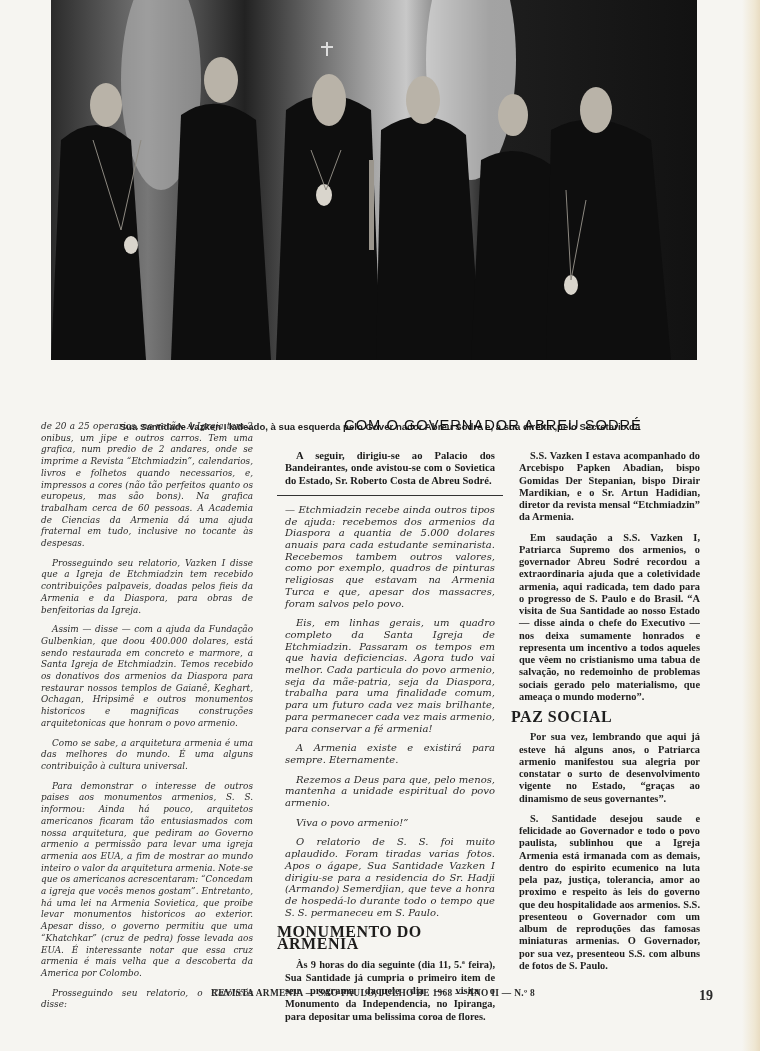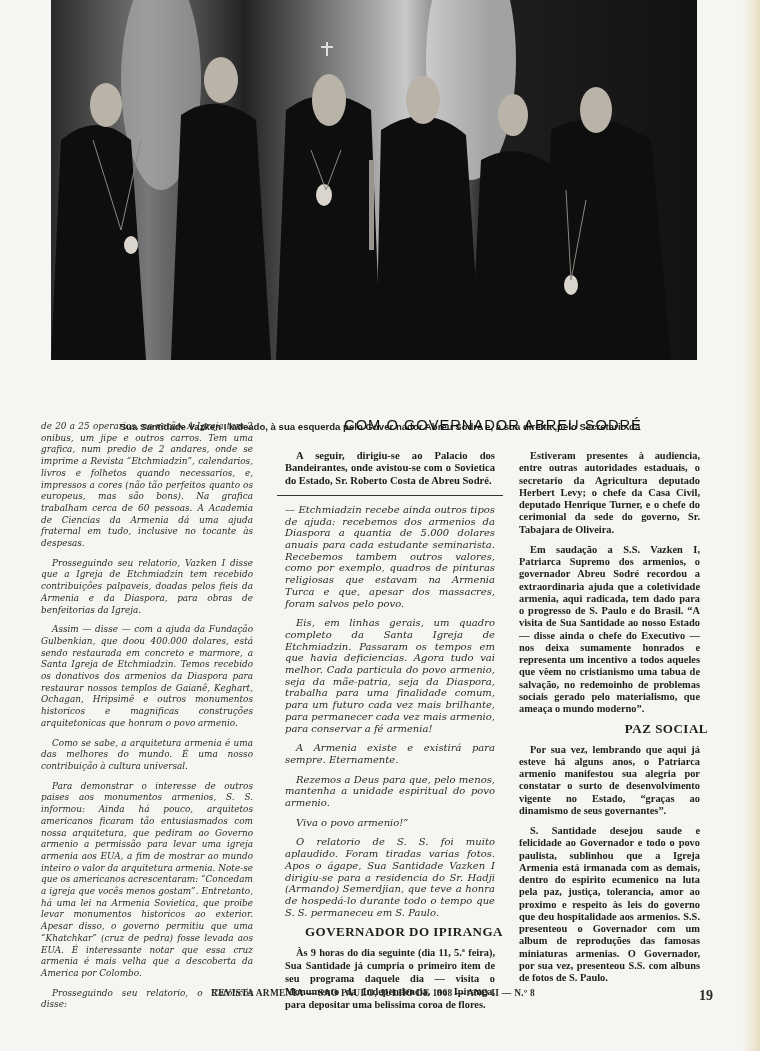--- a/index.html
+++ b/index.html
@@ -47,22 +47,22 @@
     line-height: 12.3px; color: #1b1b1b;
   }
   .rule {
     border: 0; border-top: 1.5px solid #333; margin: 6px 0 7px 0;
   }
   .col-mid .bold-body {
     font-family: "Liberation Serif", serif; font-weight: bold; font-size: 10.4px;
     line-height: 13px; color: #1e1e1e;
   }
   .subhead {
-    text-align: right; font-family: "Liberation Serif", serif;
-    font-weight: bold; font-size: 13px; letter-spacing: 0.5px;
+    text-align: left; font-family: "Liberation Serif", serif;
+    font-weight: bold; font-size: 16px; letter-spacing: 0.5px;
     margin: 5px 0 4px 0; text-indent: 0 !important;
   }
   .col-right {
     left: 511px; top: 442px; width: 197px;
     font-family: "Liberation Serif", serif; font-weight: bold;
     font-size: 10.4px; line-height: 12.25px; color: #1e1e1e;
   }
   .headline {
     position: absolute; left: 277px; top: 416px; width: 432px;
     text-align: center; font-family: "Liberation Sans", sans-serif;
@@ -136,44 +136,44 @@
 </div>
 
 <div class="caption">
   <div>Sua Santidade Vazken I ladeado, à sua esquerda pelo Gover nador Abreu Sodré e, à sua direita ,pelo Secretario da</div>
 </div>
 
 <div class="col col-left">
   <p class="first">de 20 a 25 operarios, no verão. A Igreja tem 2 onibus, um jipe e outros carros. Tem uma grafica, num predio de 2 andares, onde se imprime a Revista “Etchmiadzin”, calendarios, livros e folhetos quando necessarios, e, impressos a cores (não tão perfeitos quanto os europeus, mas são bons). Na grafica trabalham cerca de 60 pessoas. A Academia de Ciencias da Armenia dá uma ajuda fraternal em tudo, inclusive no tocante às despesas.</p>
   <p>Prosseguindo seu relatorio, Vazken I disse que a Igreja de Etchmiadzin tem recebido contribuições palpaveis, doadas pelos fieis da Armenia e da Diaspora, para obras de benfeitorias da Igreja.</p>
   <p>Assim — disse — com a ajuda da Fundação Gulbenkian, que doou 400.000 dolares, está sendo restaurada em concreto e marmore, a Santa Igreja de Etchmiadzin. Temos recebido os donativos dos armenios da Diaspora para restaurar nossos templos de Gaianê, Keghart, Ochagan, Hripsimê e outros monumentos historicos e magnificas construções arquitetonicas que honram o povo armenio.</p>
-  <p>Como se sabe, a arquitetura armenia é uma das melhores do mundo. É uma nosso contribuição à cultura universal.</p>
+  <p>Como se sabe, a arquitetura armenia é uma das melhores do mundo. É uma alguns contribuição à cultura universal.</p>
   <p>Para demonstrar o interesse de outros paises aos monumentos armenios, S. S. informou: Ainda há pouco, arquitetos americanos ficaram tão entusiasmados com nossa arquitetura, que pediram ao Governo armenio a permissão para levar uma igreja armenia aos EUA, a fim de mostrar ao mundo inteiro o valor da arquitetura armenia. Note-se que os americanos acrescentaram: “Concedam a igreja que vocês menos gostam”. Entretanto, há uma lei na Armenia Sovietica, que proibe levar monumentos historicos ao exterior. Apesar disso, o governo permitiu que uma “Khatchkar” (cruz de pedra) fosse levada aos EUA. É interessante notar que essa cruz armenia é mais velha que a descoberta da America por Colombo.</p>
   <p>Prosseguindo seu relatorio, o Catolicós disse:</p>
 </div>
 
 <div class="headline">COM O GOVERNADOR ABREU SODRÉ</div>
 
 <div class="col col-mid">
   <p class="intro">A seguir, dirigiu-se ao Palacio dos Bandeirantes, onde avistou-se com o Sovietica do Estado, Sr. Roberto Costa de Abreu Sodré.</p>
   <hr class="rule">
   <div class="italic">
     <p class="first">— Etchmiadzin recebe ainda outros tipos de ajuda: recebemos dos armenios da Diaspora a quantia de 5.000 dolares anuais para cada estudante seminarista. Recebemos tambem outros valores, como por exemplo, quadros de pinturas religiosas que estavam na Armenia Turca e que, apesar dos massacres, foram salvos pelo povo.</p>
     <p>Eis, em linhas gerais, um quadro completo da Santa Igreja de Etchmiadzin. Passaram os tempos em que havia deficiencias. Agora tudo vai melhor. Cada particula do povo armenio, seja da mãe-patria, seja da Diaspora, trabalha para uma finalidade comum, para um futuro cada vez mais brilhante, para permanecer cada vez mais armenio, para conservar a fé armenia!</p>
     <p>A Armenia existe e existirá para sempre. Eternamente.</p>
     <p>Rezemos a Deus para que, pelo menos, mantenha a unidade espiritual do povo armenio.</p>
     <p>Viva o povo armenio!”</p>
     <p>O relatorio de S. S. foi muito aplaudido. Foram tiradas varias fotos. Apos o ágape, Sua Santidade Vazken I dirigiu-se para a residencia do Sr. Hadji (Armando) Semerdjian, que teve a honra de hospedá-lo durante todo o tempo que S. S. permaneceu em S. Paulo.</p>
   </div>
-  <div class="subhead">GOVERNADOR DO IPIRANGA</div>
+  <div class="subhead">MONUMENTO DO ARMENIA</div>
   <p class="bold-body">Às 9 horas do dia seguinte (dia 11, 5.ª feira), Sua Santidade já cumpria o primeiro item de seu programa daquele dia — visita o Monumento da Independencia, no Ipiranga, para depositar uma belissima coroa de flores.</p>
 </div>
 
 <div class="col col-right">
-  <p>Estiveram presentes à audiencia, entre outras autoridades estaduais, o secretario da Agricultura deputado Herbert Levy; o chefe da Casa Civil, deputado Henrique Turner, e o chefe do cerimonial da sede do governo, Sr. Tabajara de Oliveira.</p>
+  <p>S.S. Vazken I estava acompanhado do Arcebispo Papken Abadian, bispo Gomidas Der Stepanian, bispo Dirair Mardikian, e o Sr. Artun Hadidian, diretor da revista mensal “Etchmiadzin” da Armenia.</p>
   <p>Em saudação a S.S. Vazken I, Patriarca Supremo dos armenios, o governador Abreu Sodré recordou a extraordinaria ajuda que a coletividade armenia, aqui radicada, tem dado para o progresso de S. Paulo e do Brasil. “A visita de Sua Santidade ao nosso Estado — disse ainda o chefe do Executivo — nos deixa sumamente honrados e representa um incentivo a todos aqueles que vêem no cristianismo uma tabua de salvação, no redemoinho de problemas sociais gerado pelo materialismo, que ameaça o mundo moderno”.</p>
   <div class="subhead">PAZ SOCIAL</div>
   <p>Por sua vez, lembrando que aqui já esteve há alguns anos, o Patriarca armenio manifestou sua alegria por constatar o surto de desenvolvimento vigente no Estado, “graças ao dinamismo de seus governantes”.</p>
   <p>S. Santidade desejou saude e felicidade ao Governador e todo o povo paulista, sublinhou que a Igreja Armenia está irmanada com as demais, dentro do espirito ecumenico na luta pela paz, justiça, tolerancia, amor ao proximo e respeito às leis do governo que deu hospitalidade aos armenios. S.S. presenteou o Governador com um album de reproduções das famosas miniaturas armenias. O Governador, por sua vez, presenteou S.S. com albuns de fotos de S. Paulo.</p>
 </div>
 
 <div class="footer">REVISTA ARMENIA — SAO PAULO, JULHO DE 1968 — ANO II — N.º 8</div>
 <div class="page-num">19</div>
 
 </body></html>

